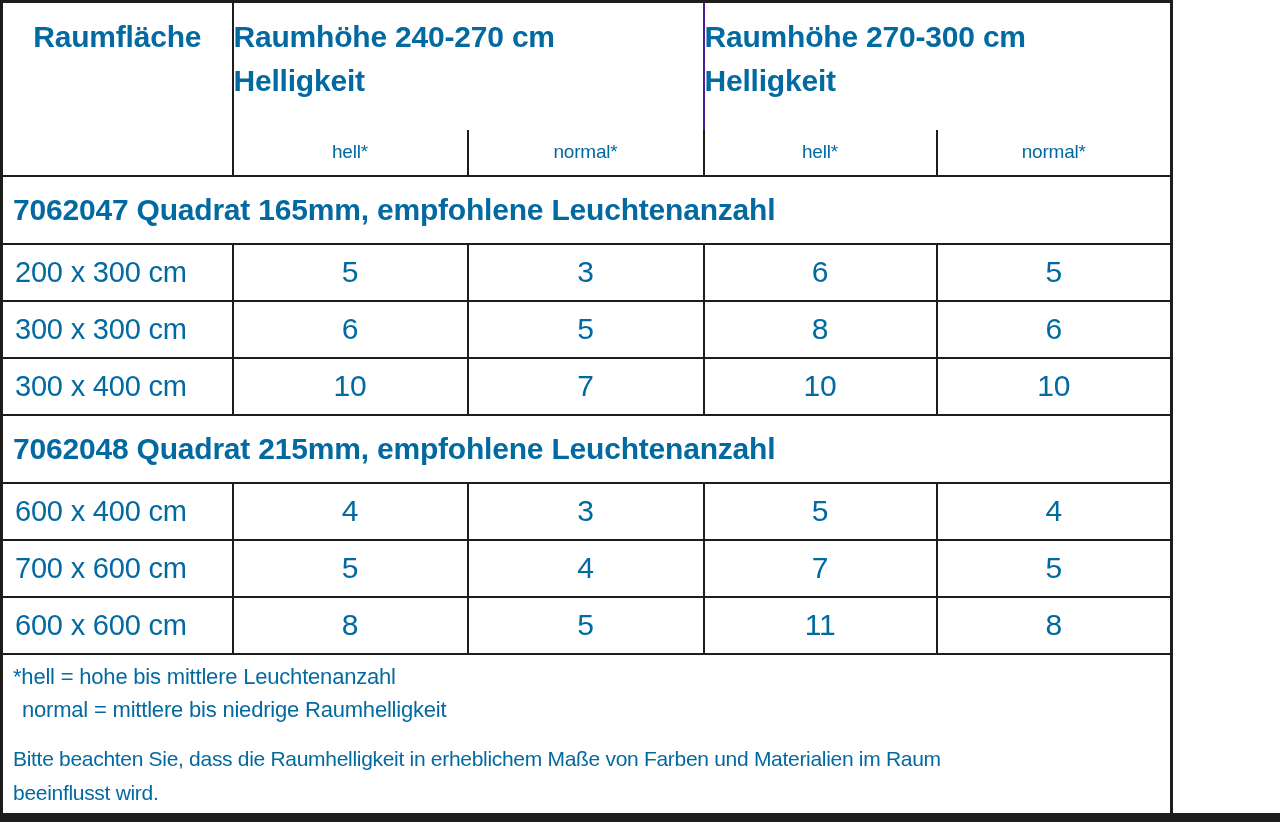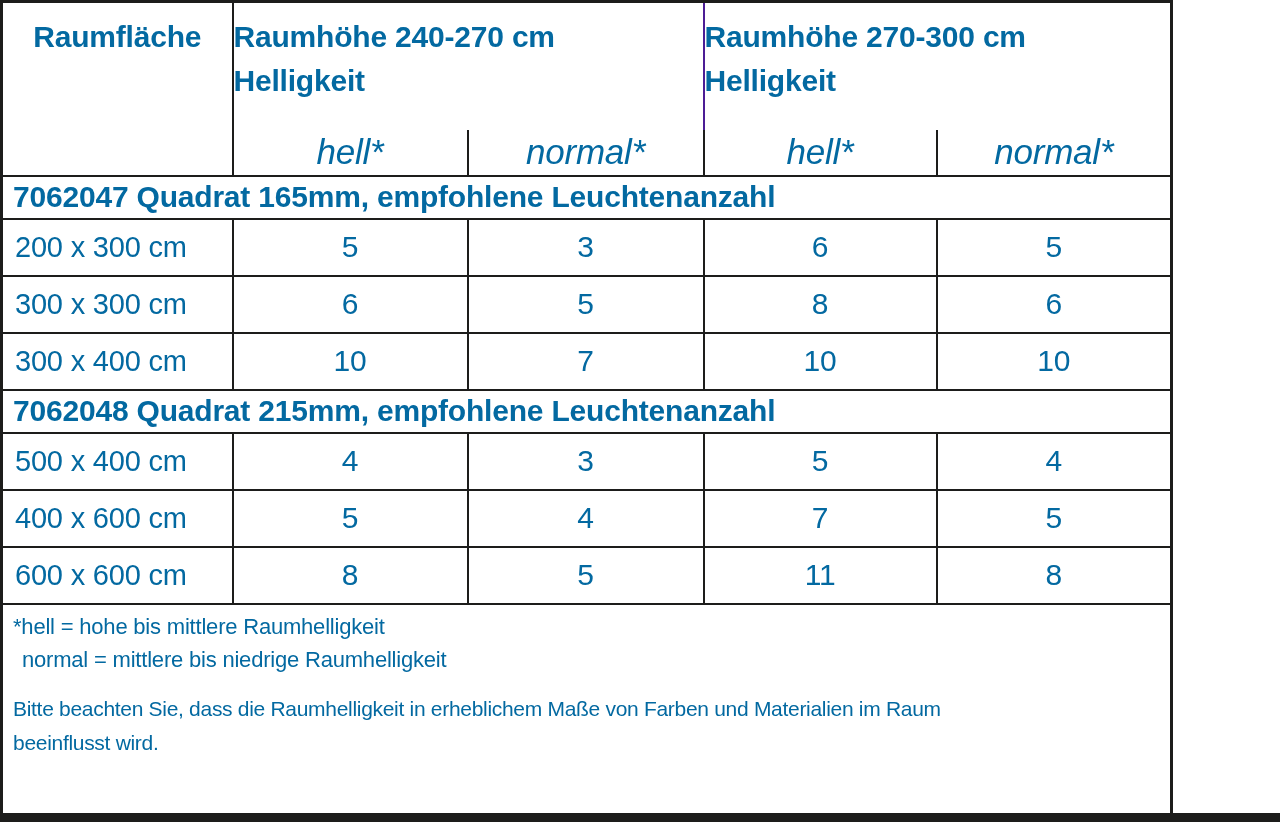--- a/index.html
+++ b/index.html
@@ -34,27 +34,27 @@
     font-size: 30px; font-weight: bold; text-align: center;
     vertical-align: top; padding-top: 12px; line-height: 44px;
     border-right: 2px solid #1d1d1b;
   }
   th.group {
     font-size: 30px; font-weight: bold; text-align: left;
     vertical-align: top; padding-top: 12px; line-height: 44px;
   }
   th.group.gdiv { border-left: 2px solid #4c1d95; }
   th.sub {
-    font-size: 35px; font-weight: normal; 
-    vertical-align: middle; border-bottom: 2px solid #1d1d1b; font-style: italic;
+    font-size: 19px; font-weight: normal; 
+    vertical-align: middle; border-bottom: 2px solid #1d1d1b;
   }
   th.sub.sdiv { border-left: 2px solid #1d1d1b; }
 
   
-  tr.section { height: 43px; }
+  tr.section { height: 68px; }
   tr.section td {
     font-size: 30px; font-weight: bold; text-align: left;
     padding-left: 10px; vertical-align: middle;
     border-top: 2px solid #1d1d1b; border-bottom: 2px solid #1d1d1b;
   }
 
   
   tr.drow { height: 57px; }
   tr.drow td { border-bottom: 2px solid #1d1d1b; vertical-align: middle; }
   tr.drow td.lbl { font-size: 29px; text-align: left; padding-left: 12px; }
@@ -137,44 +137,44 @@
         <td class="val">10</td>
         <td class="val">7</td>
         <td class="val">10</td>
         <td class="val">10</td>
       </tr>
 
       <tr class="section">
         <td colspan="5">7062048 Quadrat 215mm, empfohlene Leuchtenanzahl</td>
       </tr>
       <tr class="drow">
-        <td class="lbl">500 x 400 cm</td>
+        <td class="lbl">600 x 400 cm</td>
         <td class="val">4</td>
         <td class="val">3</td>
         <td class="val">5</td>
         <td class="val">4</td>
       </tr>
       <tr class="drow">
-        <td class="lbl">400 x 600 cm</td>
+        <td class="lbl">700 x 600 cm</td>
         <td class="val">5</td>
         <td class="val">4</td>
         <td class="val">7</td>
         <td class="val">5</td>
       </tr>
       <tr class="drow">
         <td class="lbl">600 x 600 cm</td>
         <td class="val">8</td>
         <td class="val">5</td>
         <td class="val">11</td>
         <td class="val">8</td>
       </tr>
 
       <tr class="frow">
         <td colspan="5">
-          <div class="footnote">*hell = hohe bis mittlere Raumhelligkeit</div>
+          <div class="footnote">*hell = hohe bis mittlere Leuchtenanzahl</div>
           <div class="footnote indent">normal = mittlere bis niedrige Raumhelligkeit</div>
           <div class="note">
             <div>Bitte beachten Sie, dass die Raumhelligkeit in erheblichem Maße von Farben und Materialien im Raum</div>
             <div>beeinflusst wird.</div>
           </div>
         </td>
       </tr>
 
     </tbody>
   </table>

